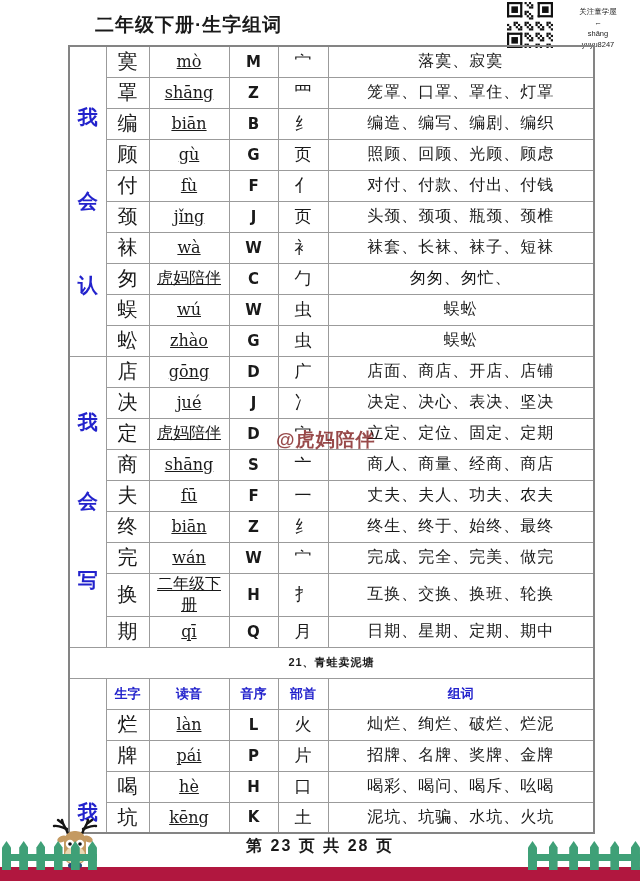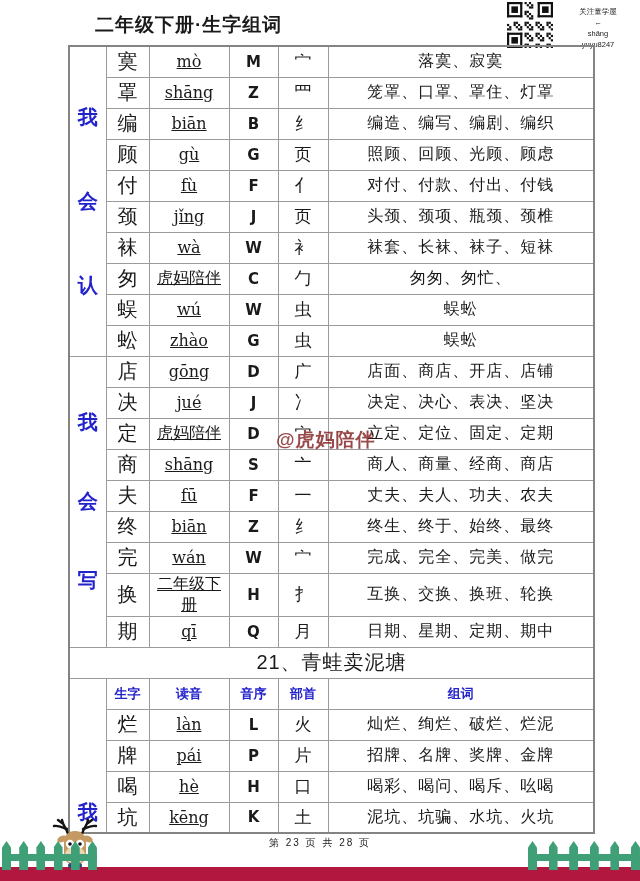--- a/index.html
+++ b/index.html
@@ -20,28 +20,28 @@
           justify-content:space-evenly;align-items:center;}
   .vstack.bottom{justify-content:flex-end;padding-bottom:6px;box-sizing:border-box;}
   .vstack span{color:#2222cc;font-weight:bold;font-size:20px;
                font-family:"Liberation Serif","DejaVu Serif",serif;}
   td.c-char{font-size:20px;font-family:"Liberation Serif","DejaVu Serif",serif;}
   td.c-pinyin{font-size:16px;font-family:"DejaVu Serif","Liberation Serif",serif;text-decoration:underline;}
   td.c-initial{font-size:15px;font-weight:bold;font-family:"DejaVu Sans","Liberation Sans",sans-serif;}
   td.c-radical{font-size:17px;font-family:"Liberation Serif","DejaVu Serif",serif;}
   td.c-words{font-size:16px;text-align:left;padding-left:10px;letter-spacing:1px;
              font-family:Liberation Mono, monospace;}
-  td.section-title{font-size:20px;font-weight:normal;text-align:left;padding-left:3px;letter-spacing:1px;}
+  td.section-title{font-size:11px;font-weight:bold;text-align:left;padding-left:3px;letter-spacing:1px;}
   td.col-head{font-size:13px;font-weight:bold;color:#2222cc;margin-left:25px;}
   
   .watermark{position:absolute;left:276px;top:427px;font-size:19px;color:#7f1d1d;opacity:.8;
              font-weight:bold;z-index:5;pointer-events:none;letter-spacing:1px;}
   
   .footer{position:absolute;left:0;top:836px;width:100%;text-align:center;
-          font-size:10px;font-weight:normal;letter-spacing:2px;}
+          font-size:16px;font-weight:bold;letter-spacing:2px;}
   
   .band{position:absolute;left:0;bottom:0;width:100%;height:14px;background:#b1173f;z-index:1;}
   .fence{position:absolute;bottom:11px;height:29px;z-index:3;}
   .fence-left{left:2px;width:95px;}
   .fence-right{right:0;width:112px;}
   .rail{position:absolute;left:0;right:0;top:13px;height:7px;background:#3fa077;}
   .pickets{position:absolute;left:0;right:0;top:0;bottom:0;display:flex;justify-content:space-between;}
   .picket{width:9px;height:29px;background:#3fa077;
           clip-path:polygon(50% 0,100% 22%,100% 100%,0 100%,0 22%);}
   .deer{position:absolute;left:48px;bottom:12px;z-index:2;}

